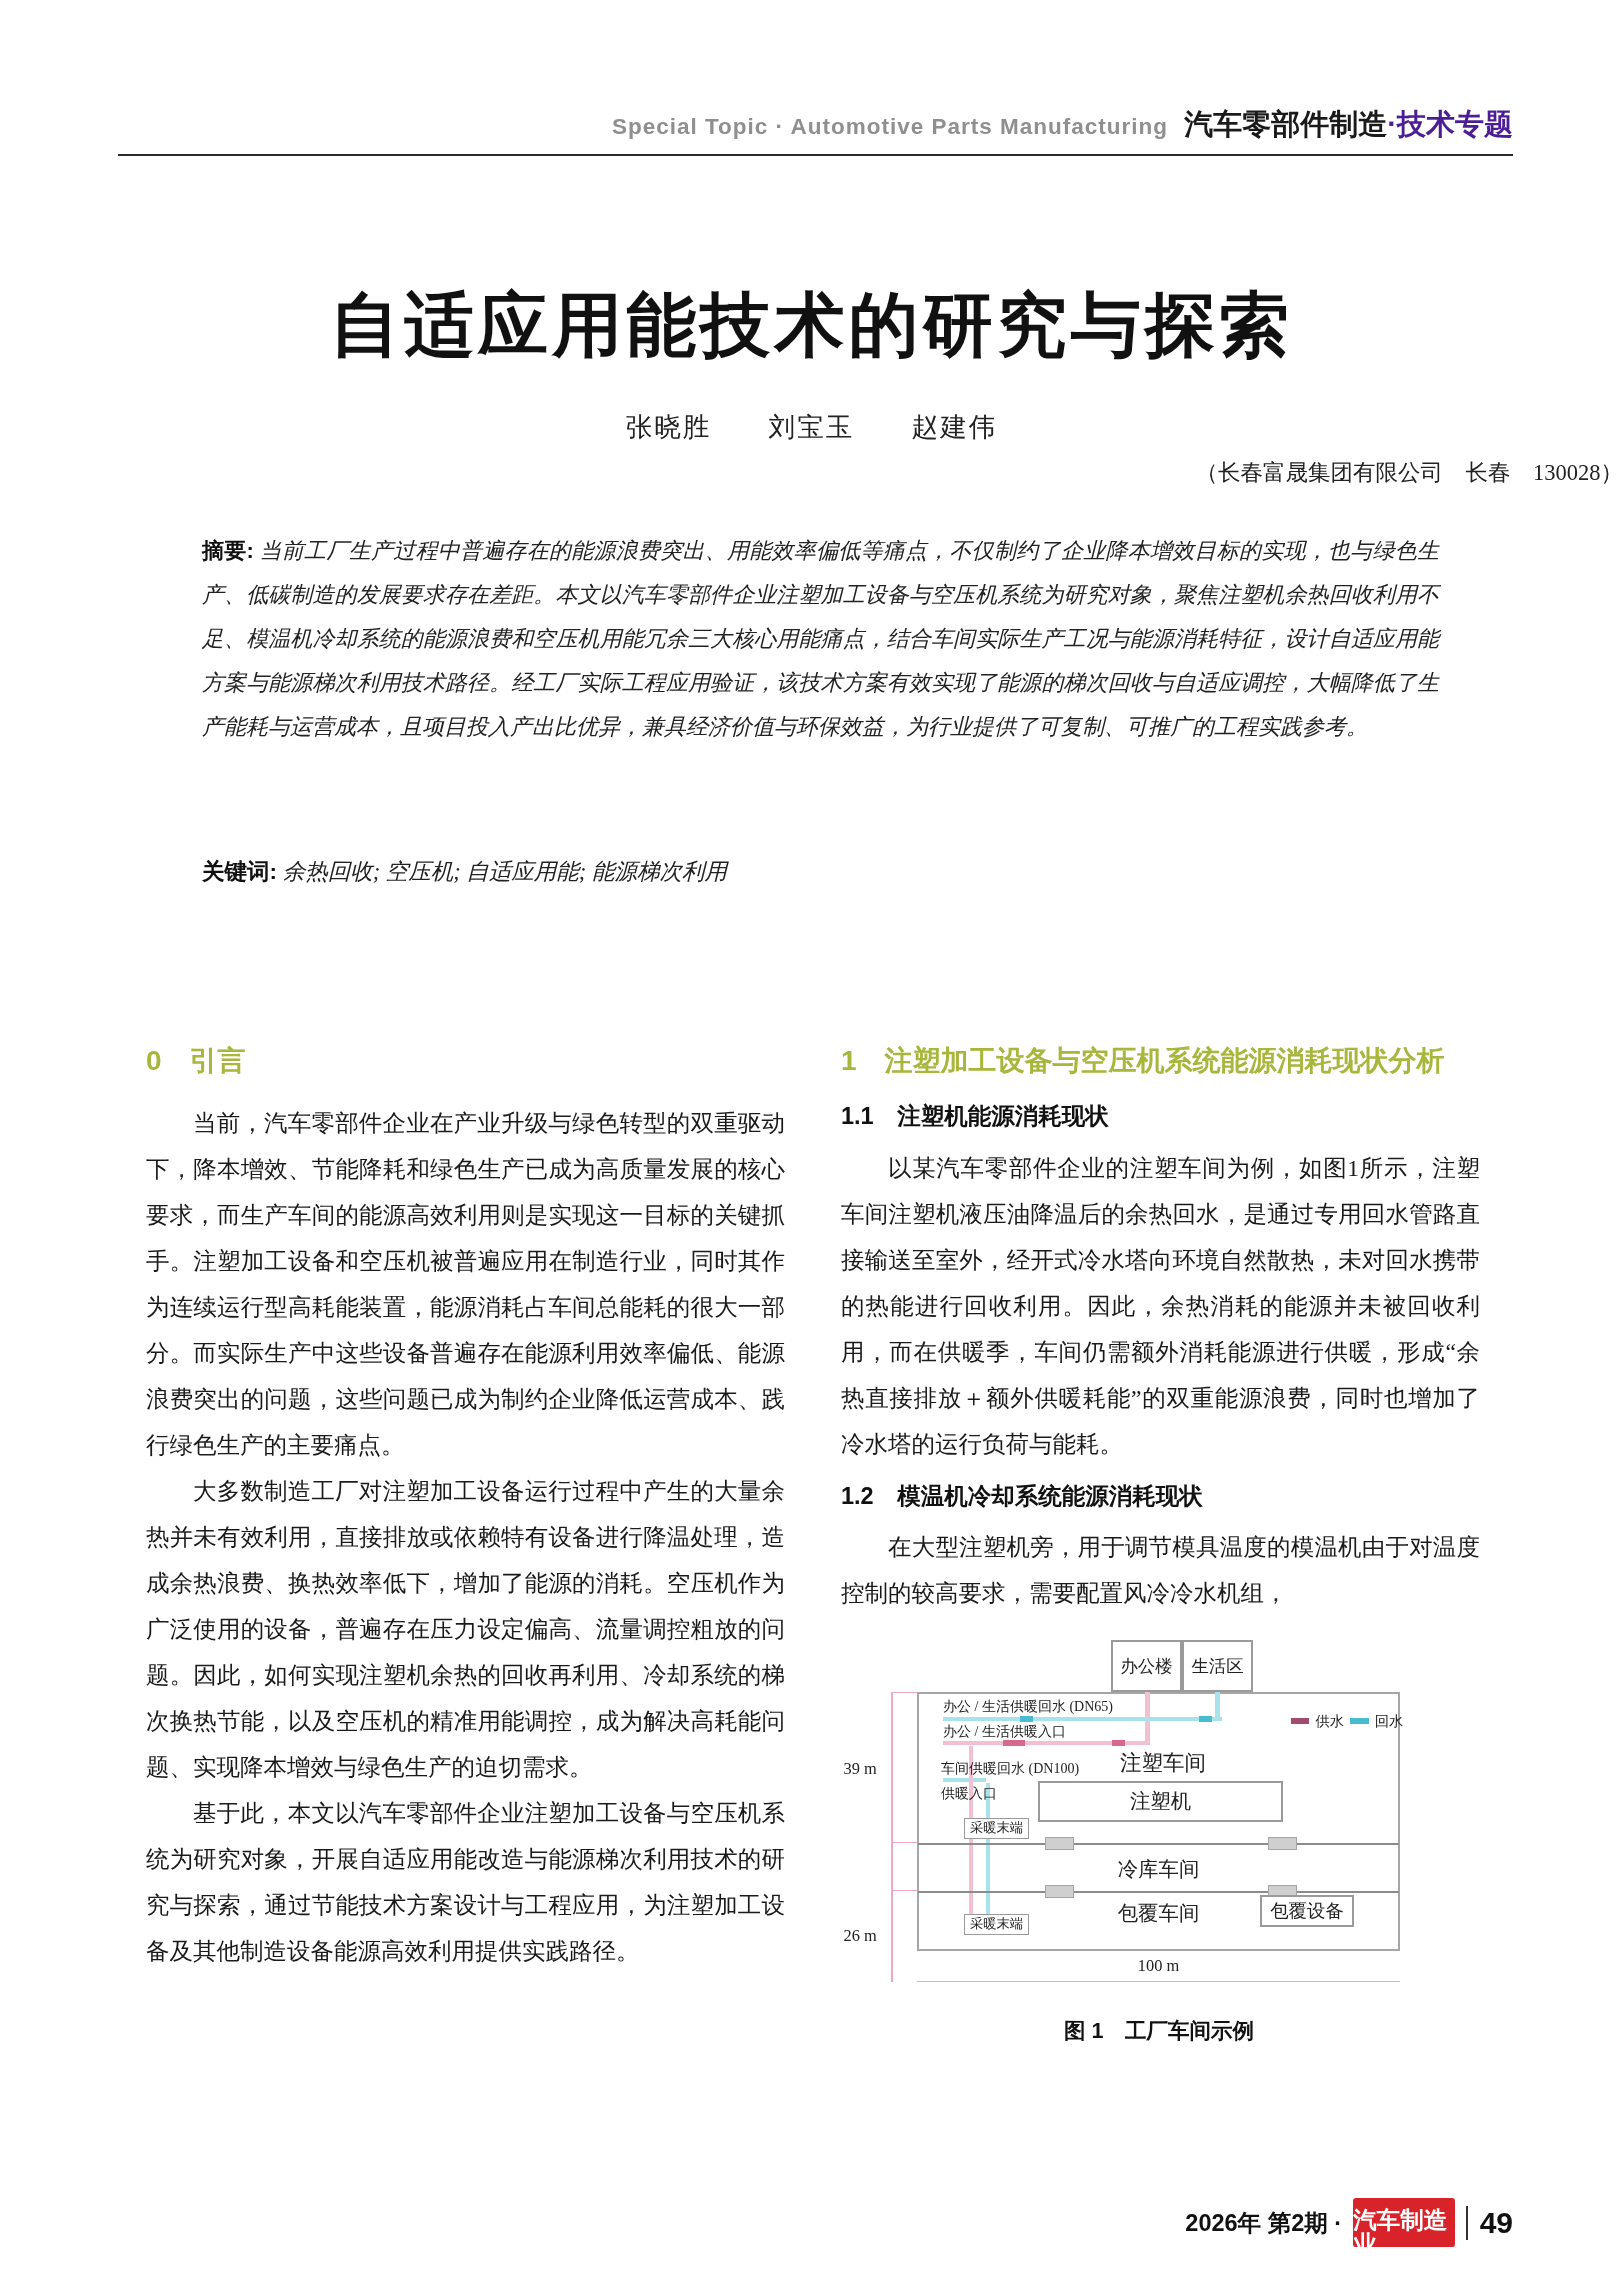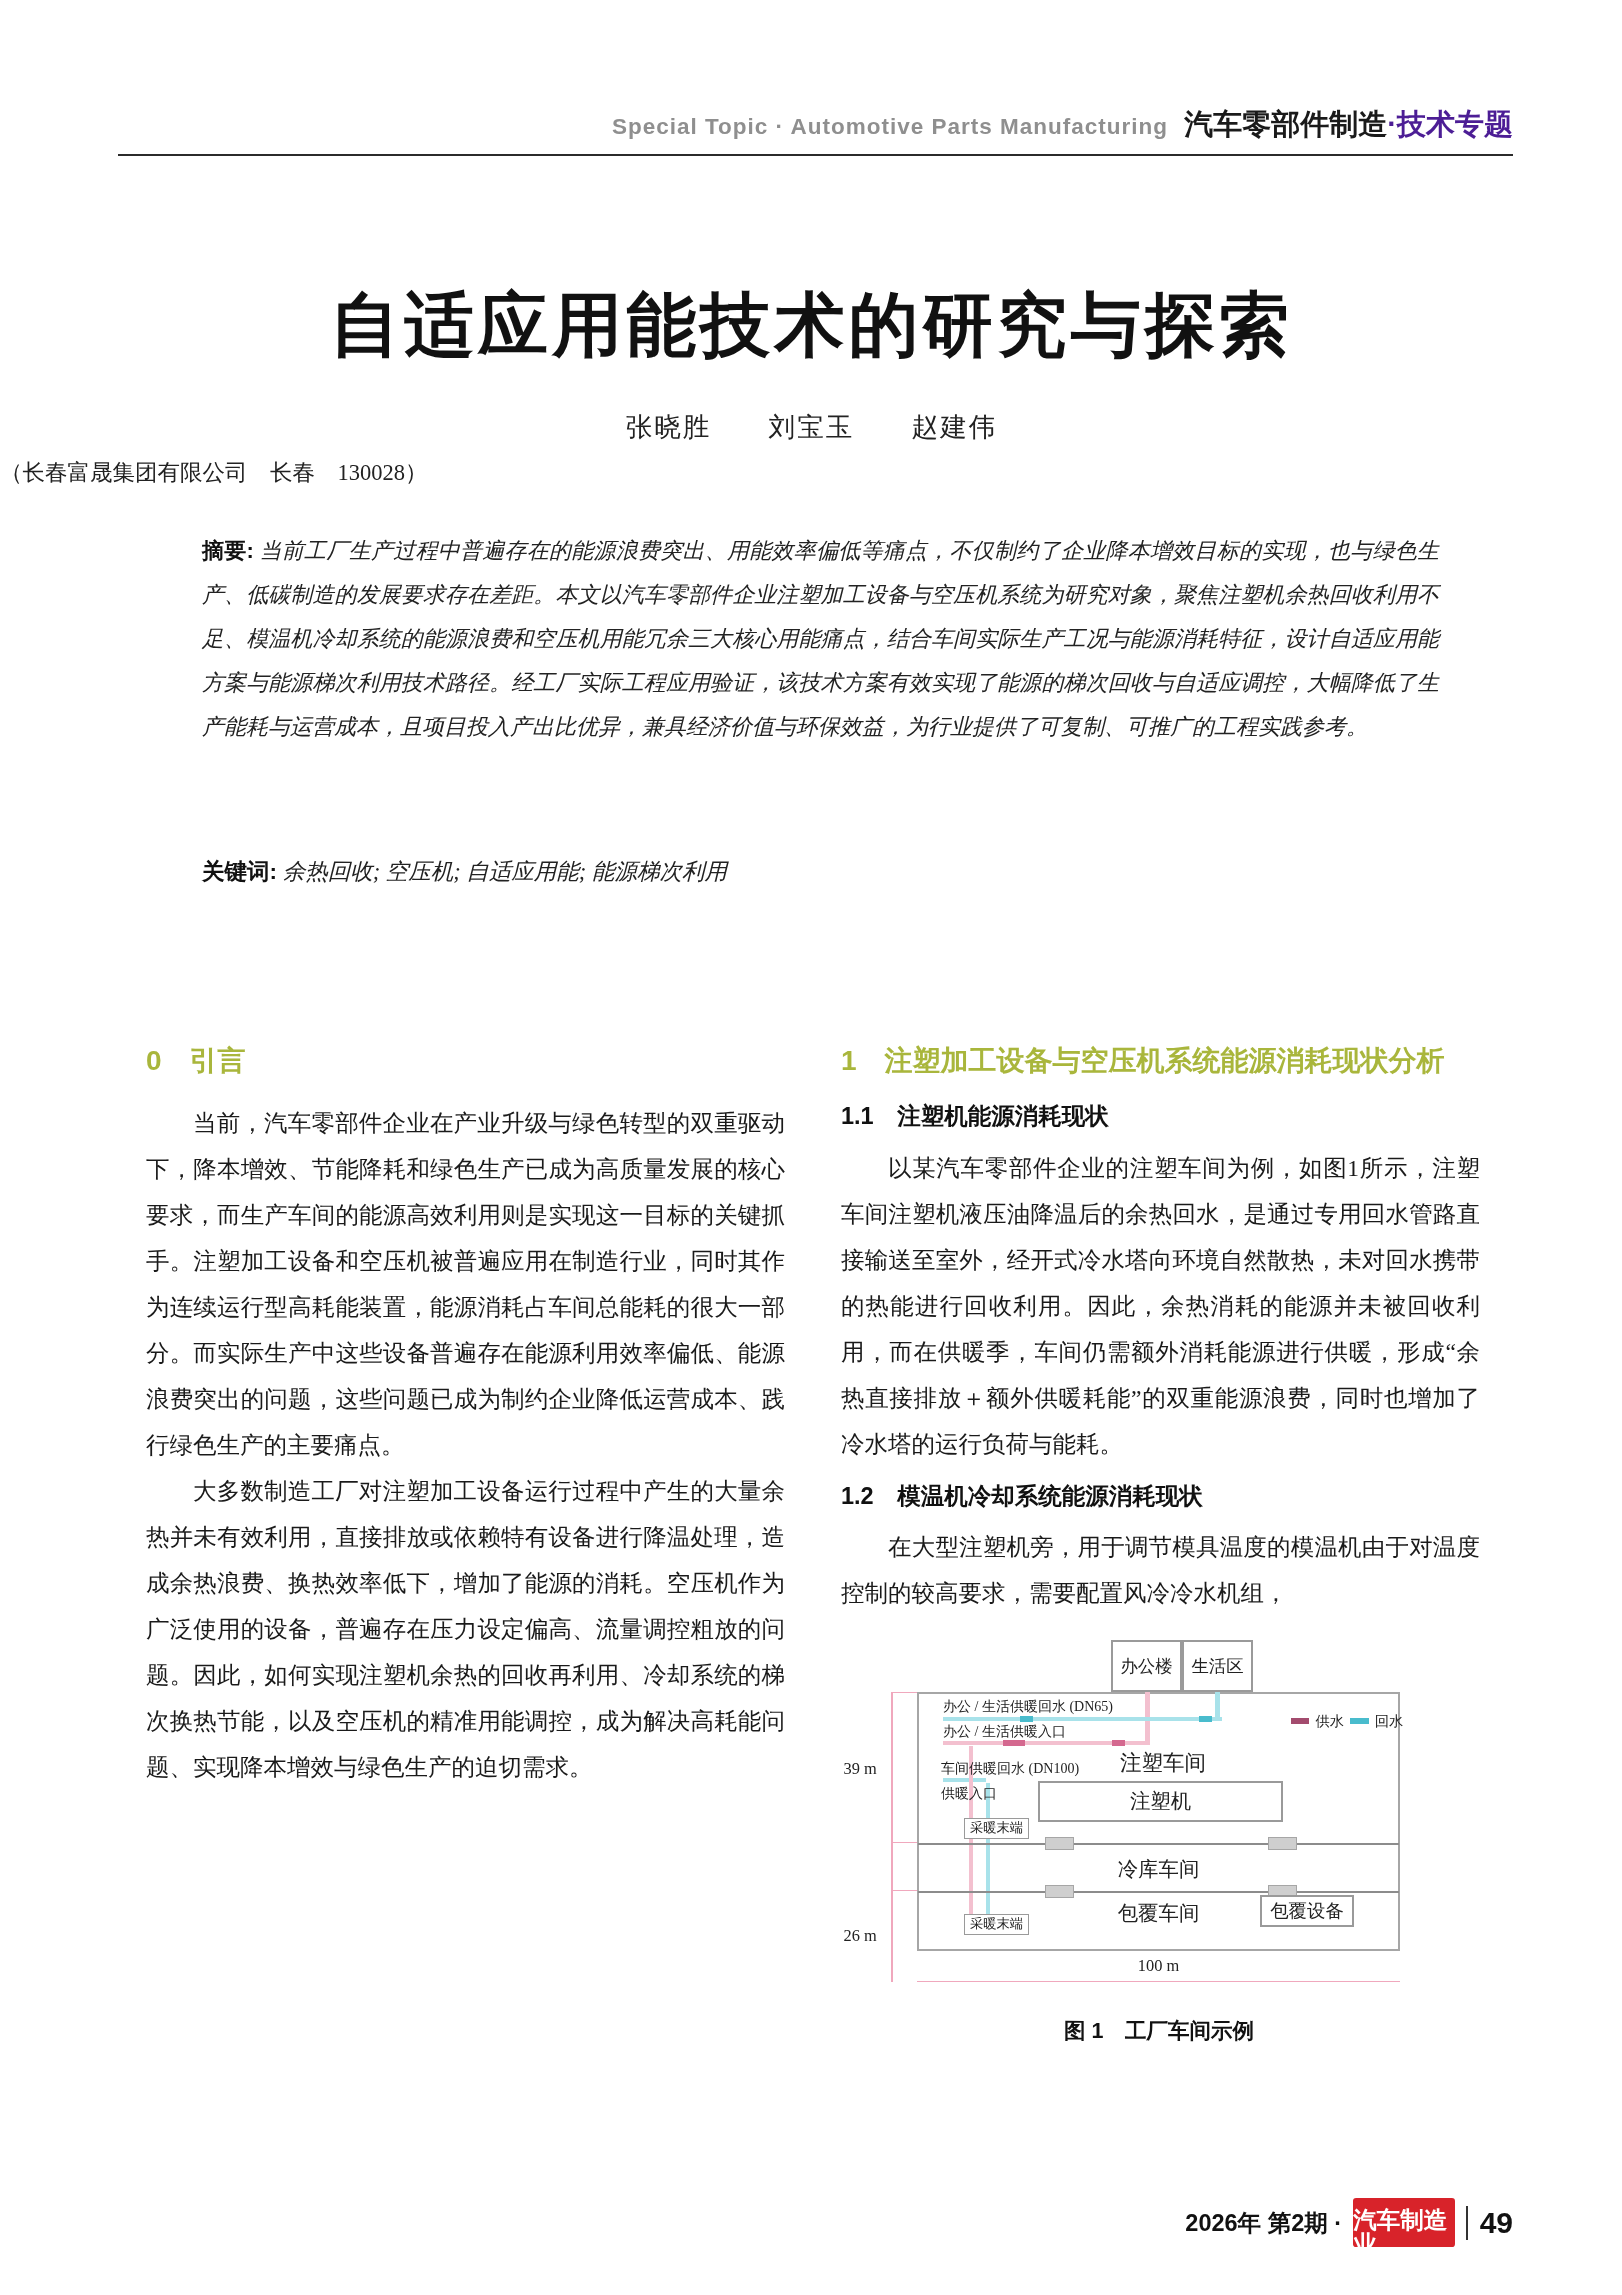--- a/index.html
+++ b/index.html
@@ -11,21 +11,21 @@
   .hdr .en{font-family:"Liberation Sans", sans-serif;font-weight:bold;font-size:22.5px;color:#8f8f8f;letter-spacing:1px;}
   .hdr .zh{font-family:"Liberation Sans", sans-serif;font-weight:bold;font-size:29px;color:#1a1a1a;margin-left:14.3px;}
   .hdr .topic{font-family:"Liberation Sans", sans-serif;font-weight:bold;font-size:29px;color:#4c1d95;}
   .hdr-rule{position:absolute;top:154px;left:118px;width:1395px;height:2px;background:#2b2b2b;}
 
   
   .title{position:absolute;top:279px;left:0;width:1623px;text-align:center;
          font-family:"Liberation Sans", sans-serif;font-weight:bold;font-size:70px;color:#111;letter-spacing:4.1px;}
   .authors{position:absolute;top:409px;left:0;width:1623px;text-align:center;
            font-size:26.6px;color:#222;letter-spacing:2px;}
-  .affil{position:absolute;top:457px;left:0;width:1623px;text-align:left;font-size:22.5px;color:#222;}
+  .affil{position:absolute;top:457px;left:0;width:1623px;text-align:right;font-size:22.5px;color:#222;}
 
   
   .abstract{position:absolute;top:529px;left:202px;width:1237px;
             font-size:22px;line-height:44px;text-align:justify;color:#222;}
   .abstract .lbl,.keywords .lbl{font-family:"Liberation Sans", sans-serif;font-weight:bold;font-style:normal;color:#111;}
   .abstract .txt,.keywords .txt{font-style:italic;}
   .keywords{position:absolute;top:856px;left:202px;width:1237px;font-size:22.5px;color:#222;}
 
   
   .cols{position:absolute;top:1040px;left:146px;width:1334px;display:flex;gap:56px;}
@@ -98,20 +98,21 @@
     <span class="lbl">关键词:</span>
     <span class="txt">余热回收; 空压机; 自适应用能; 能源梯次利用</span>
   </div>
 
   <div class="cols">
 
     <div class="col">
       <h2 class="sec">0　引言</h2>
       <p class="body">当前，汽车零部件企业在产业升级与绿色转型的双重驱动下，降本增效、节能降耗和绿色生产已成为高质量发展的核心要求，而生产车间的能源高效利用则是实现这一目标的关键抓手。注塑加工设备和空压机被普遍应用在制造行业，同时其作为连续运行型高耗能装置，能源消耗占车间总能耗的很大一部分。而实际生产中这些设备普遍存在能源利用效率偏低、能源浪费突出的问题，这些问题已成为制约企业降低运营成本、践行绿色生产的主要痛点。</p>
       <p class="body">大多数制造工厂对注塑加工设备运行过程中产生的大量余热并未有效利用，直接排放或依赖特有设备进行降温处理，造成余热浪费、换热效率低下，增加了能源的消耗。空压机作为广泛使用的设备，普遍存在压力设定偏高、流量调控粗放的问题。因此，如何实现注塑机余热的回收再利用、冷却系统的梯次换热节能，以及空压机的精准用能调控，成为解决高耗能问题、实现降本增效与绿色生产的迫切需求。</p>
+      <p class="body">基于此，本文以汽车零部件企业注塑加工设备与空压机系统为研究对象，开展自适应用能改造与能源梯次利用技术的研究与探索，通过节能技术方案设计与工程应用，为注塑加工设备及其他制造设备能源高效利用提供实践路径。</p>
     </div>
 
     <div class="col">
       <h2 class="sec">1　注塑加工设备与空压机系统能源消耗现状分析</h2>
       <h3 class="sub">1.1　注塑机能源消耗现状</h3>
       <p class="body">以某汽车零部件企业的注塑车间为例，如图1所示，注塑车间注塑机液压油降温后的余热回水，是通过专用回水管路直接输送至室外，经开式冷水塔向环境自然散热，未对回水携带的热能进行回收利用。因此，余热消耗的能源并未被回收利用，而在供暖季，车间仍需额外消耗能源进行供暖，形成“余热直接排放＋额外供暖耗能”的双重能源浪费，同时也增加了冷水塔的运行负荷与能耗。</p>
       <h3 class="sub">1.2　模温机冷却系统能源消耗现状</h3>
       <p class="body">在大型注塑机旁，用于调节模具温度的模温机由于对温度控制的较高要求，需要配置风冷冷水机组，</p>
 
       <div class="fig">

